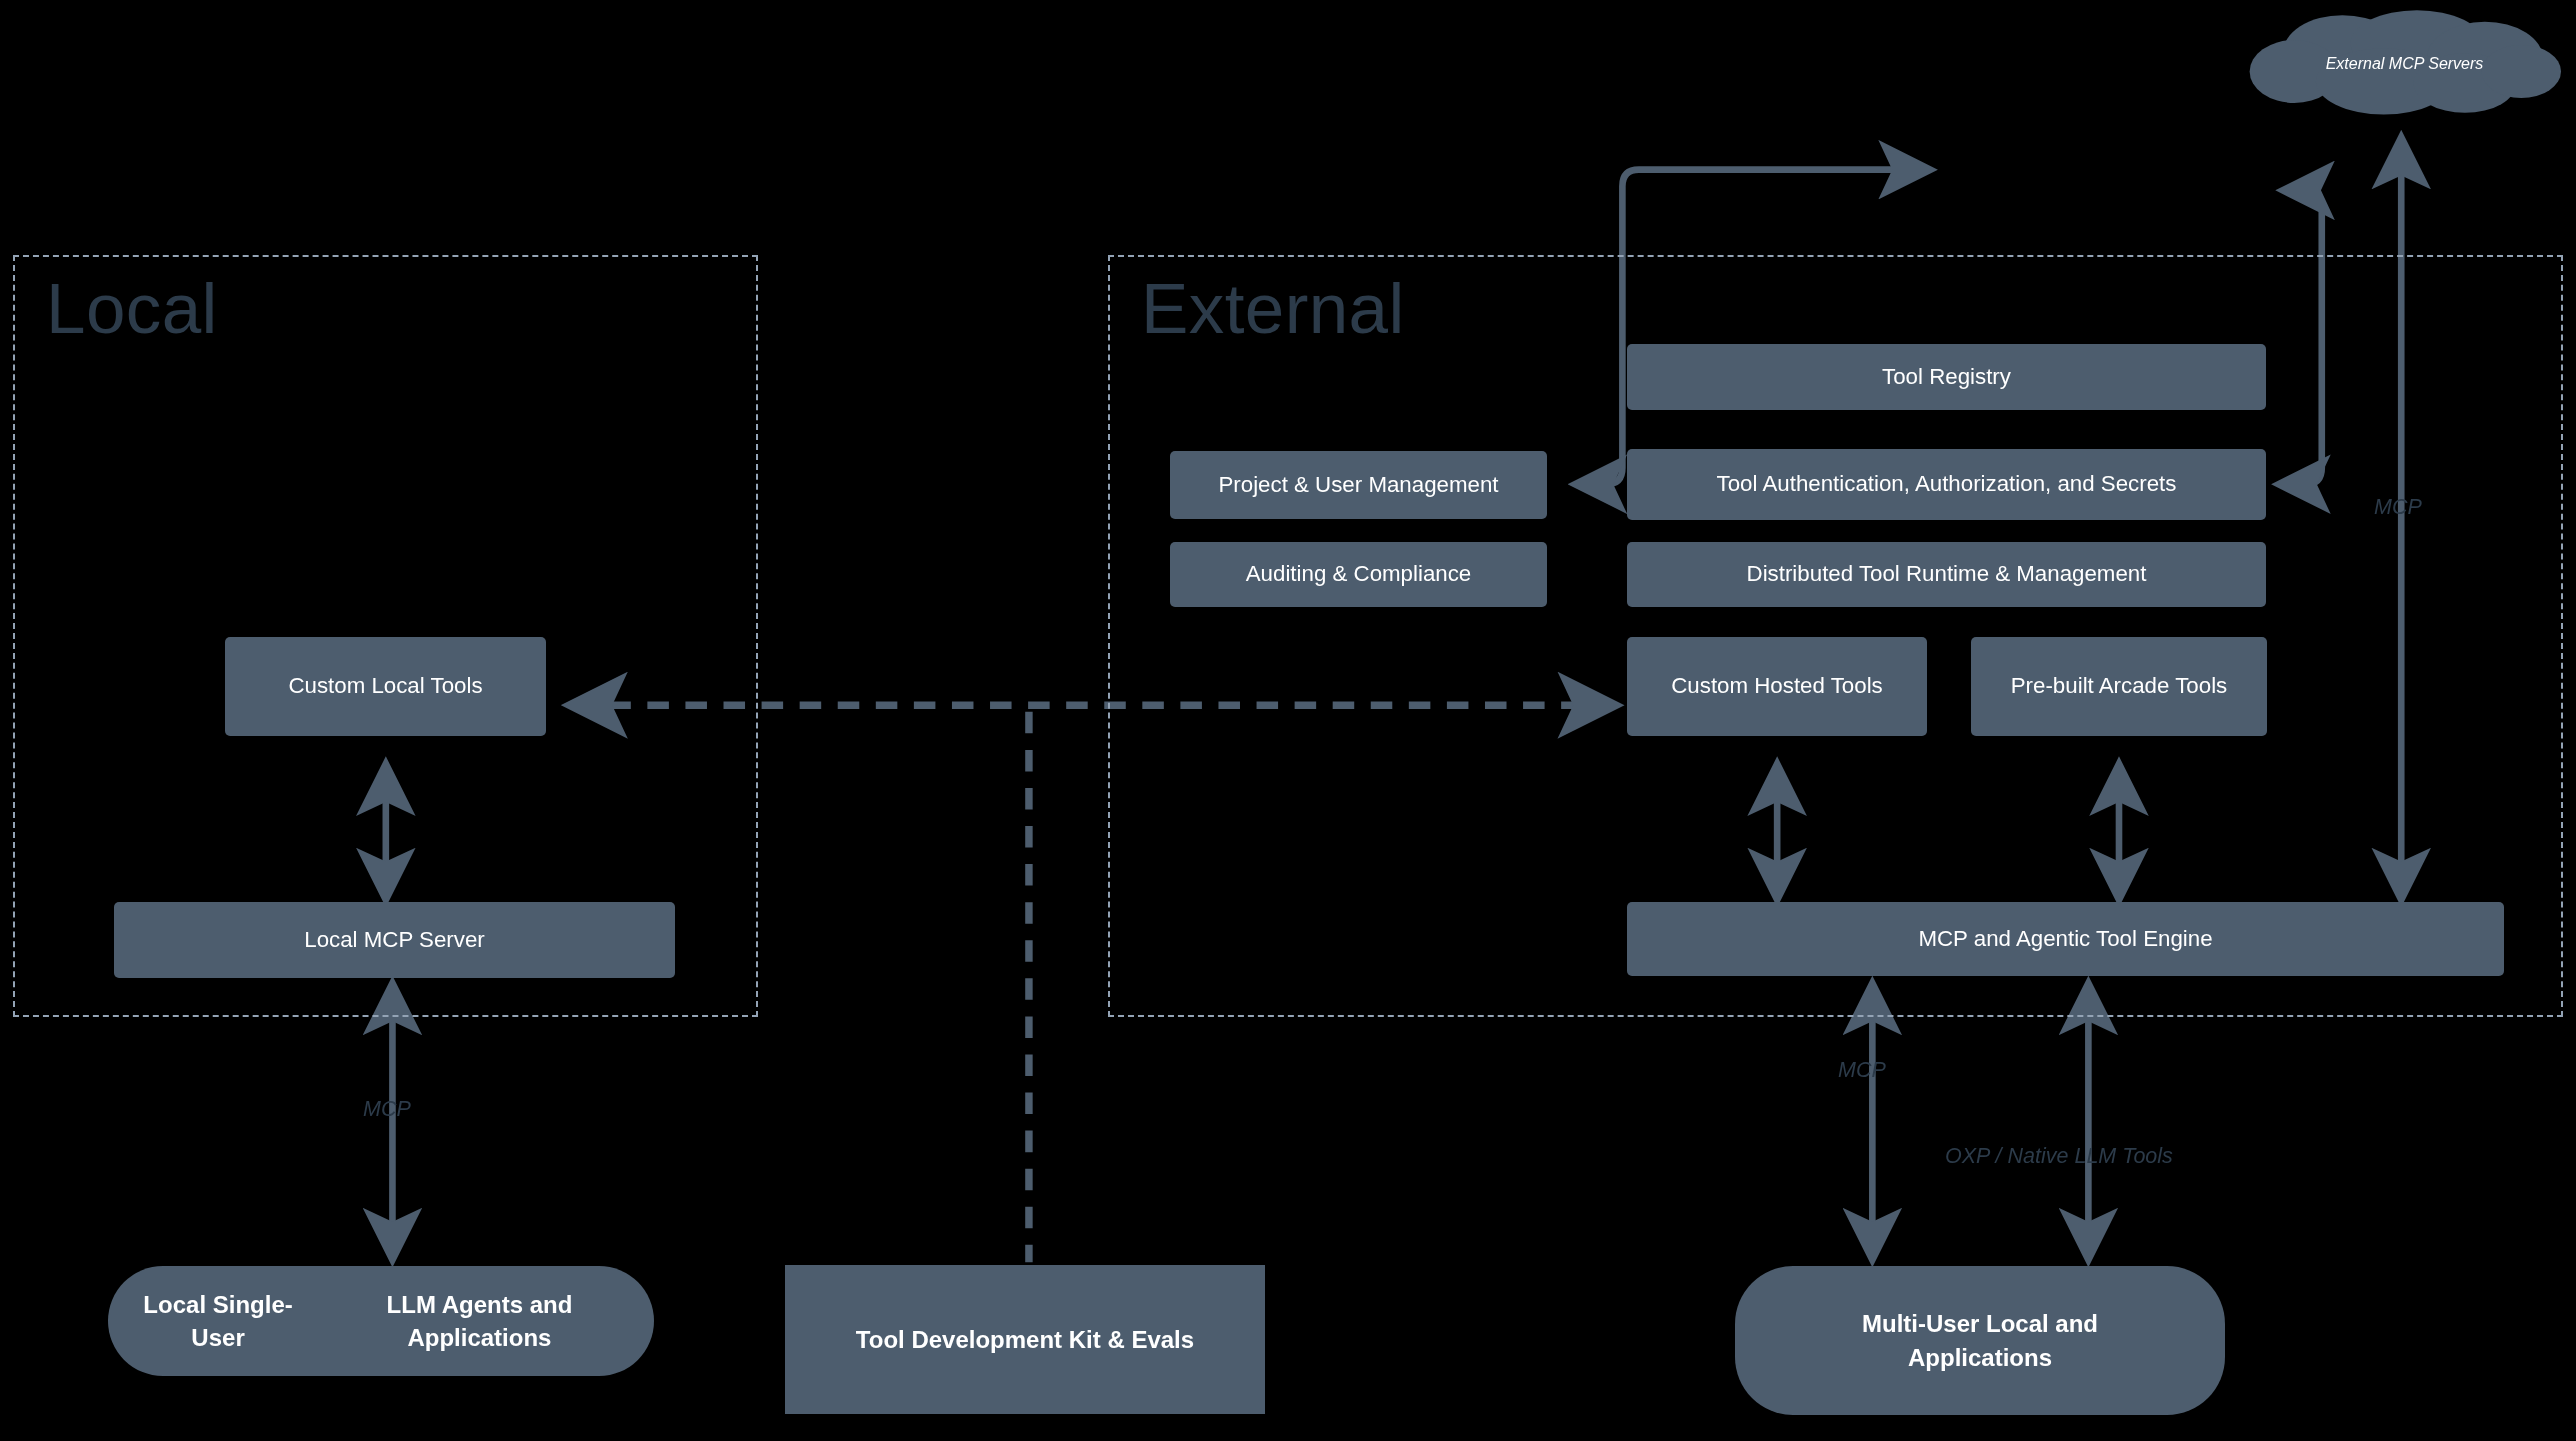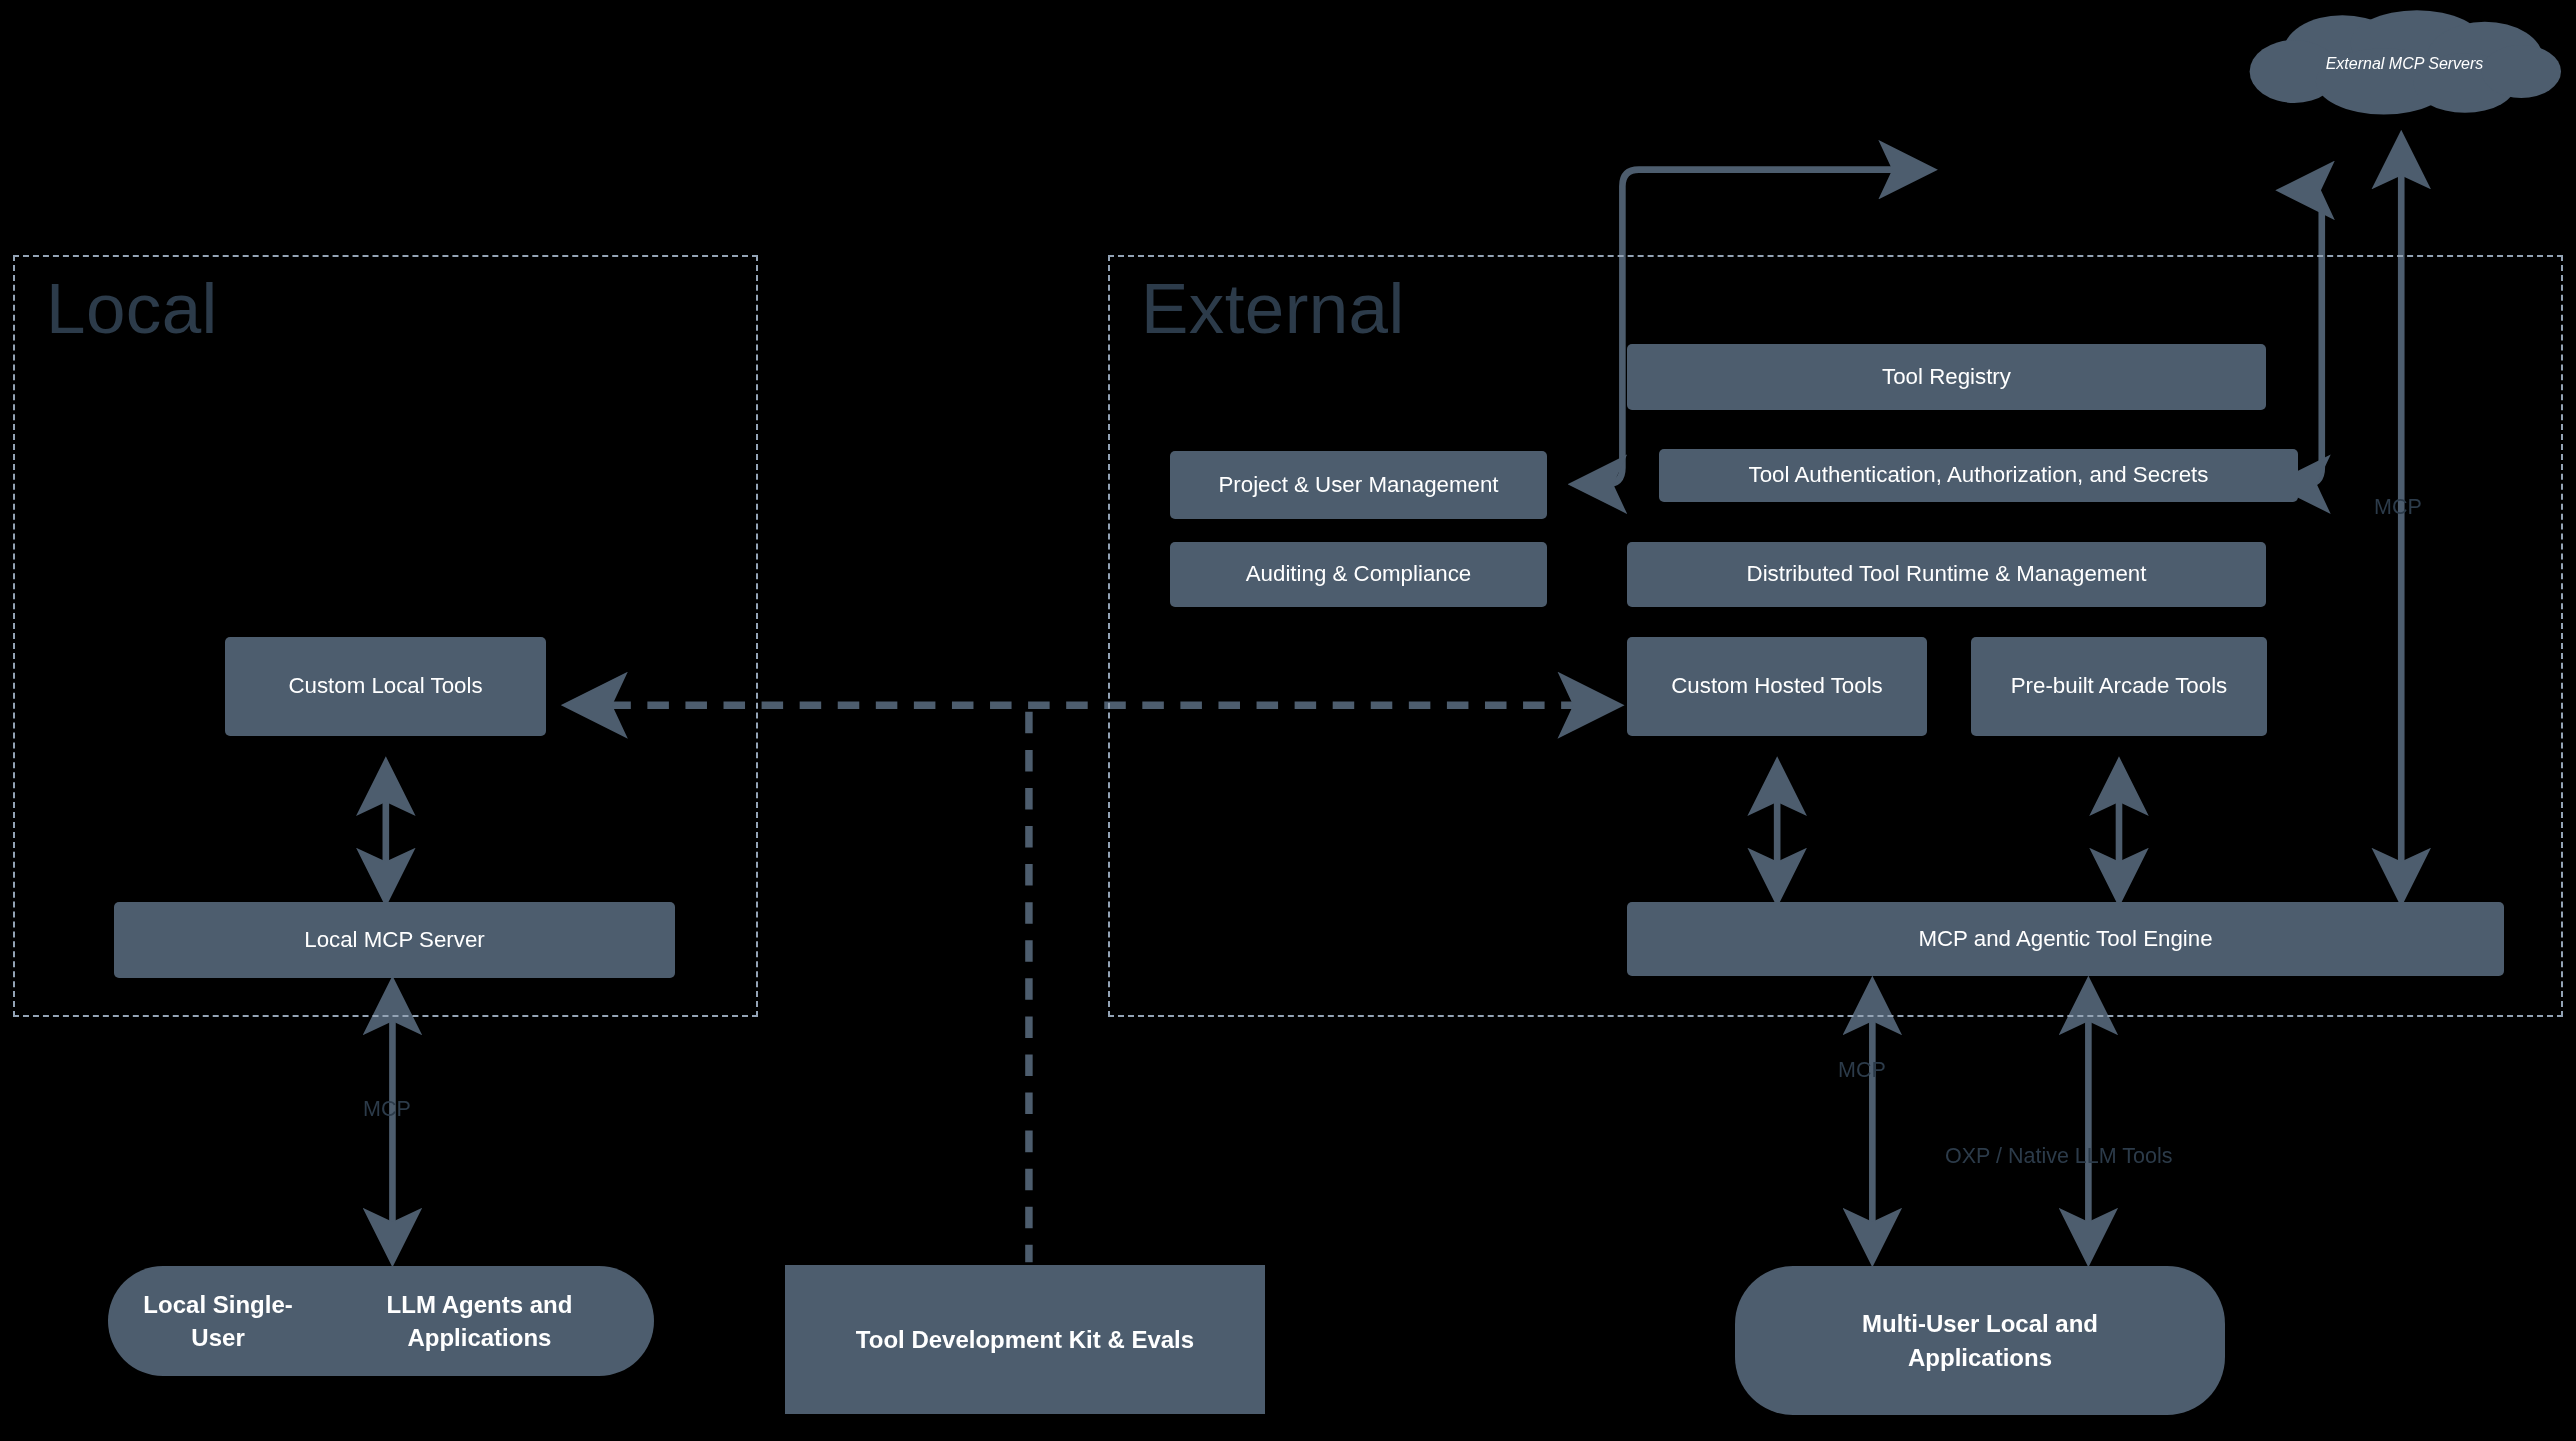--- a/index.html
+++ b/index.html
@@ -74,20 +74,21 @@
     align-items: center;
     justify-content: center;
   }
   .cloud svg { position: absolute; left: 0; top: 0; }
   .cloud .cloud-label { position: relative; z-index: 2; padding: 0 21.5px; }
 
   
   .edge-label {
     position: absolute;
     color: #2c3b4a;
+    font-style: italic;
     font-size: 21.5px;
     white-space: nowrap;
   }
 </style>
 </head>
 <body>
 
 <div id="stage">
 
   <svg id="wires" viewBox="0 0 3112 1741" width="2576" height="1441">
@@ -152,21 +153,21 @@
   <div class="node" style="left:225px; top:637px; width:321px; height:99px;">Custom Local Tools</div>
 
   <div class="node" style="left:114px; top:902px; width:561px; height:76px;">Local MCP Server</div>
 
   <div class="node" style="left:1170px; top:451px; width:377px; height:68px;">Project &amp; User Management</div>
 
   <div class="node" style="left:1170px; top:542px; width:377px; height:65px;">Auditing &amp; Compliance</div>
 
   <div class="node" style="left:1627px; top:344px; width:639px; height:66px;">Tool Registry</div>
 
-  <div class="node" style="left:1627px; top:449px; width:639px; height:53px;margin-left:32px;">Tool Authentication, Authorization, and Secrets</div>
+  <div class="node" style="left:1627px; top:449px; width:639px; height:71px;">Tool Authentication, Authorization, and Secrets</div>
 
   <div class="node" style="left:1627px; top:542px; width:639px; height:65px;">Distributed Tool Runtime &amp; Management</div>
 
   <div class="node" style="left:1627px; top:637px; width:300px; height:99px;">Custom Hosted Tools</div>
 
   <div class="node" style="left:1971px; top:637px; width:296px; height:99px;">Pre-built Arcade Tools</div>
 
   <div class="node" style="left:1627px; top:902px; width:877px; height:74px;">MCP and Agentic Tool Engine</div>
 
   <div class="node pill bold" style="left:108px; top:1266px; width:546px; height:110px; ">

